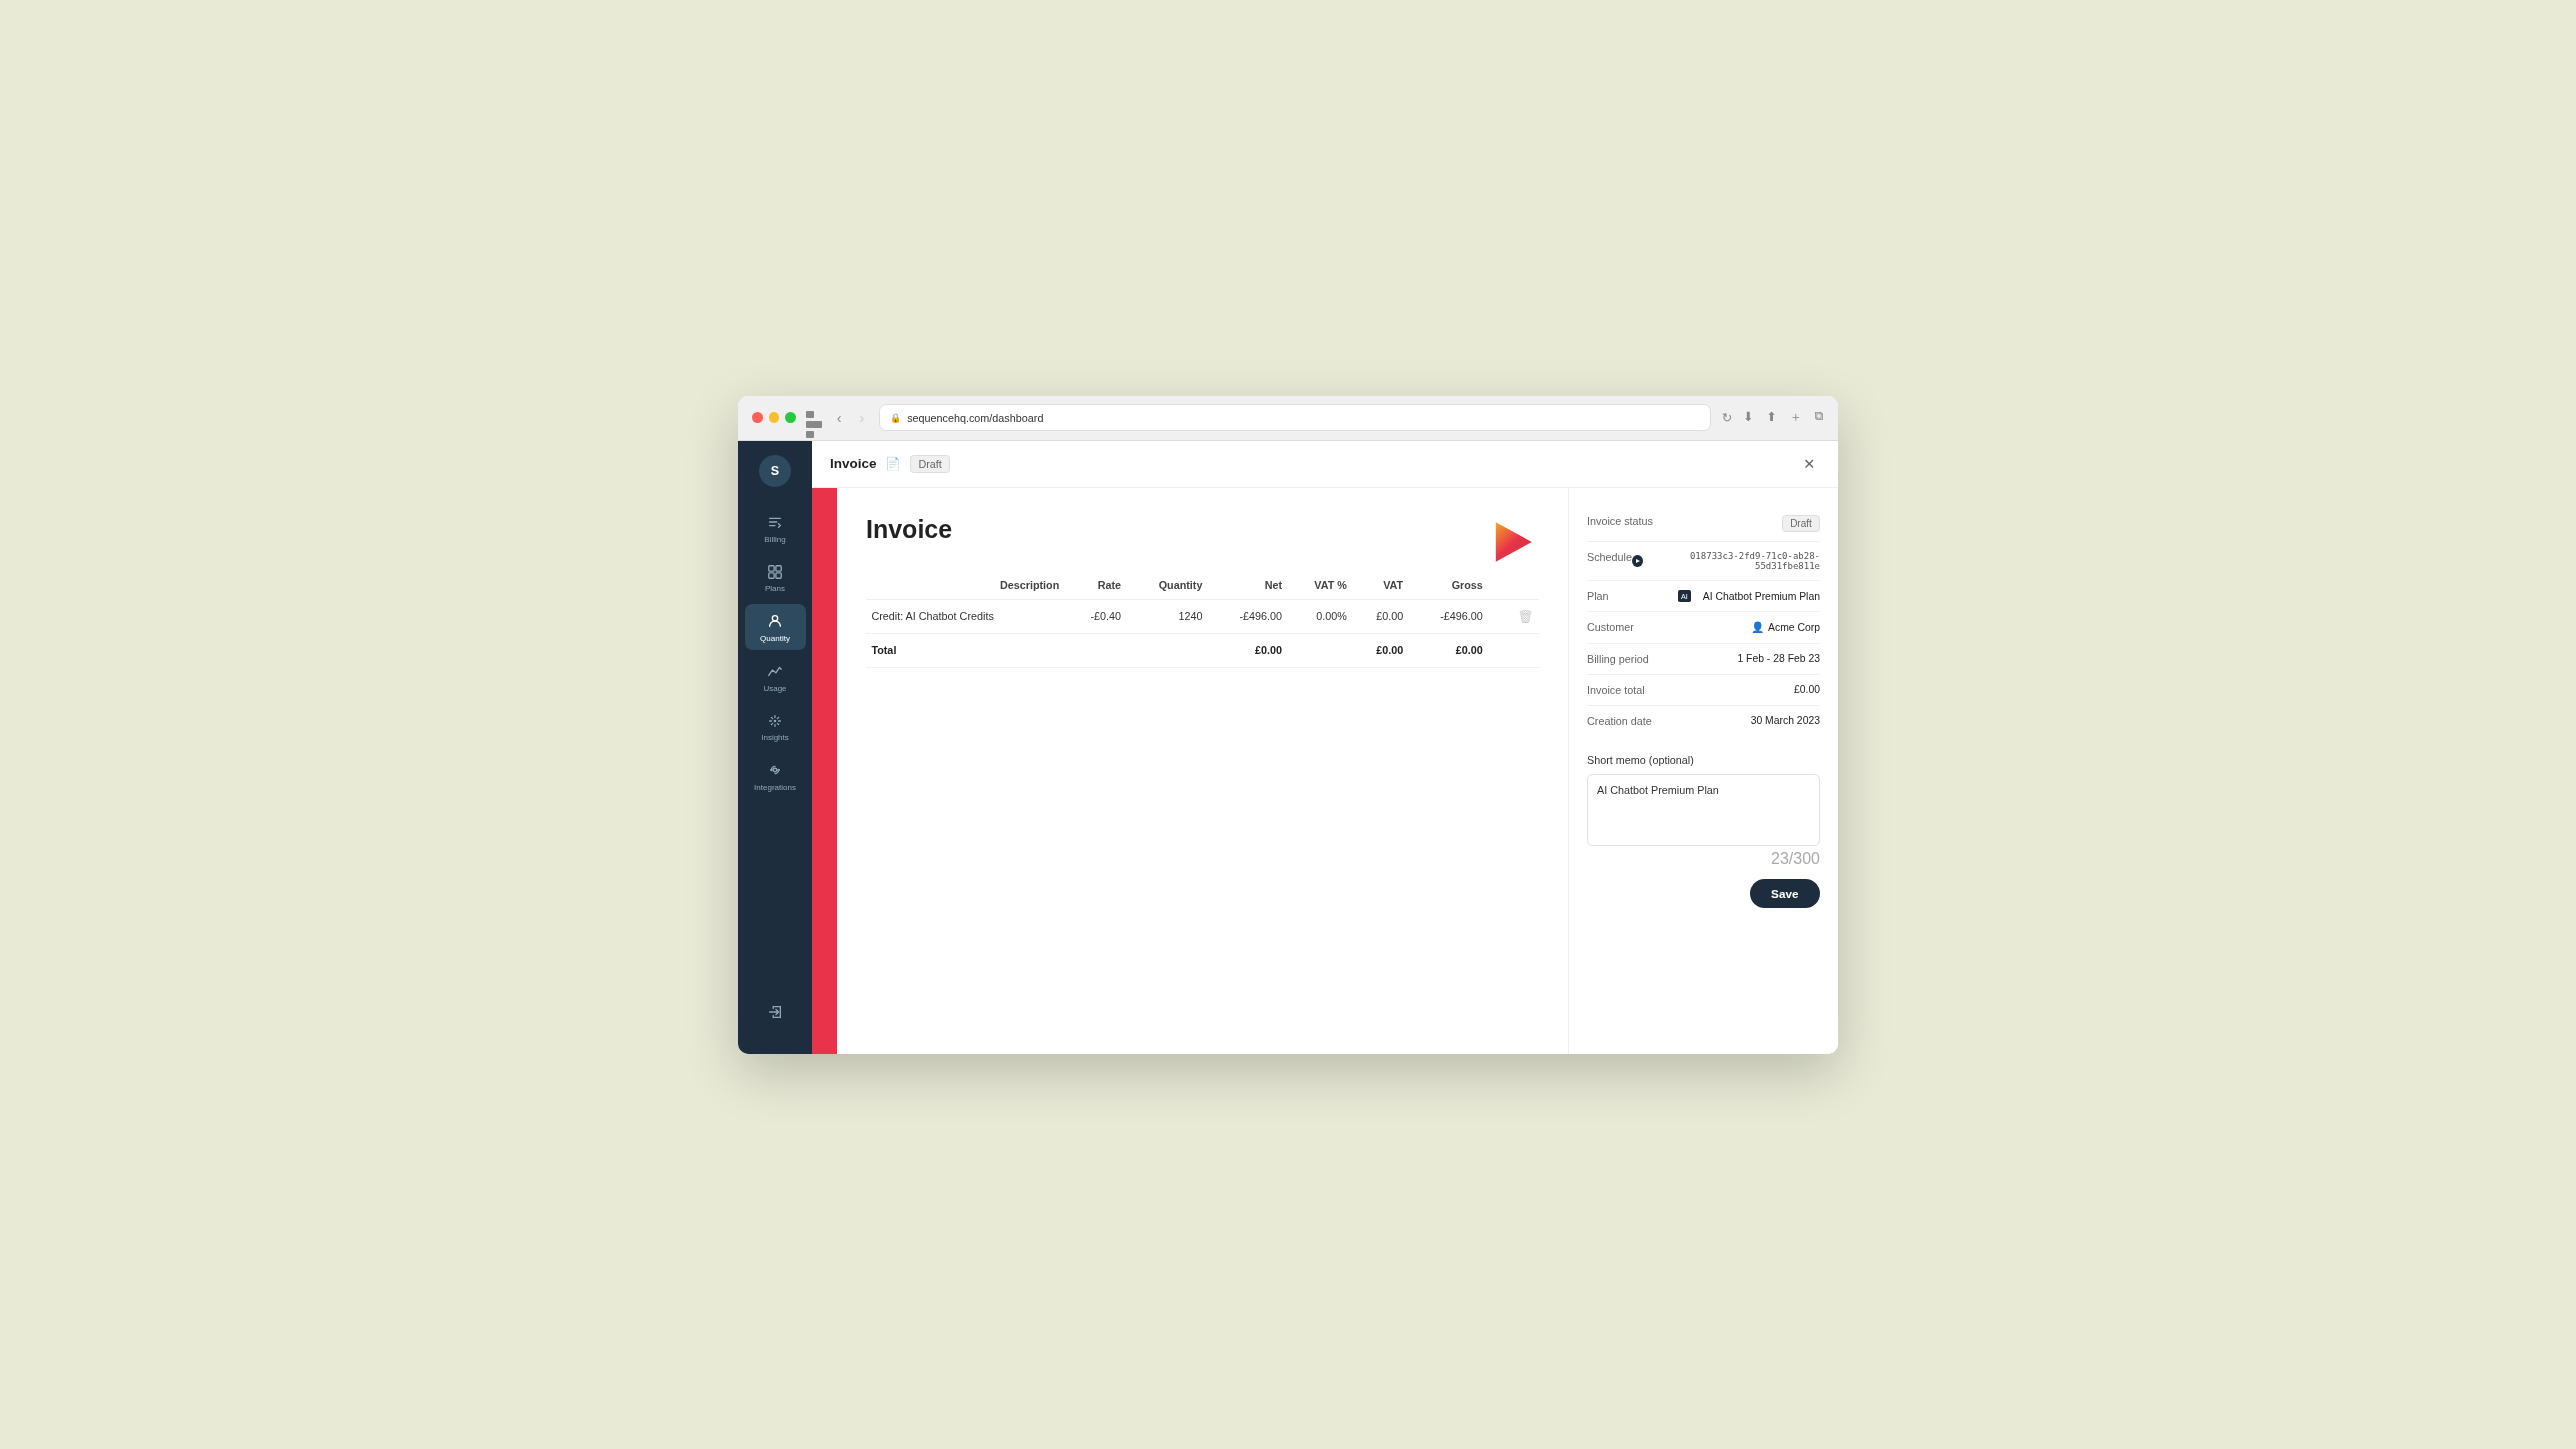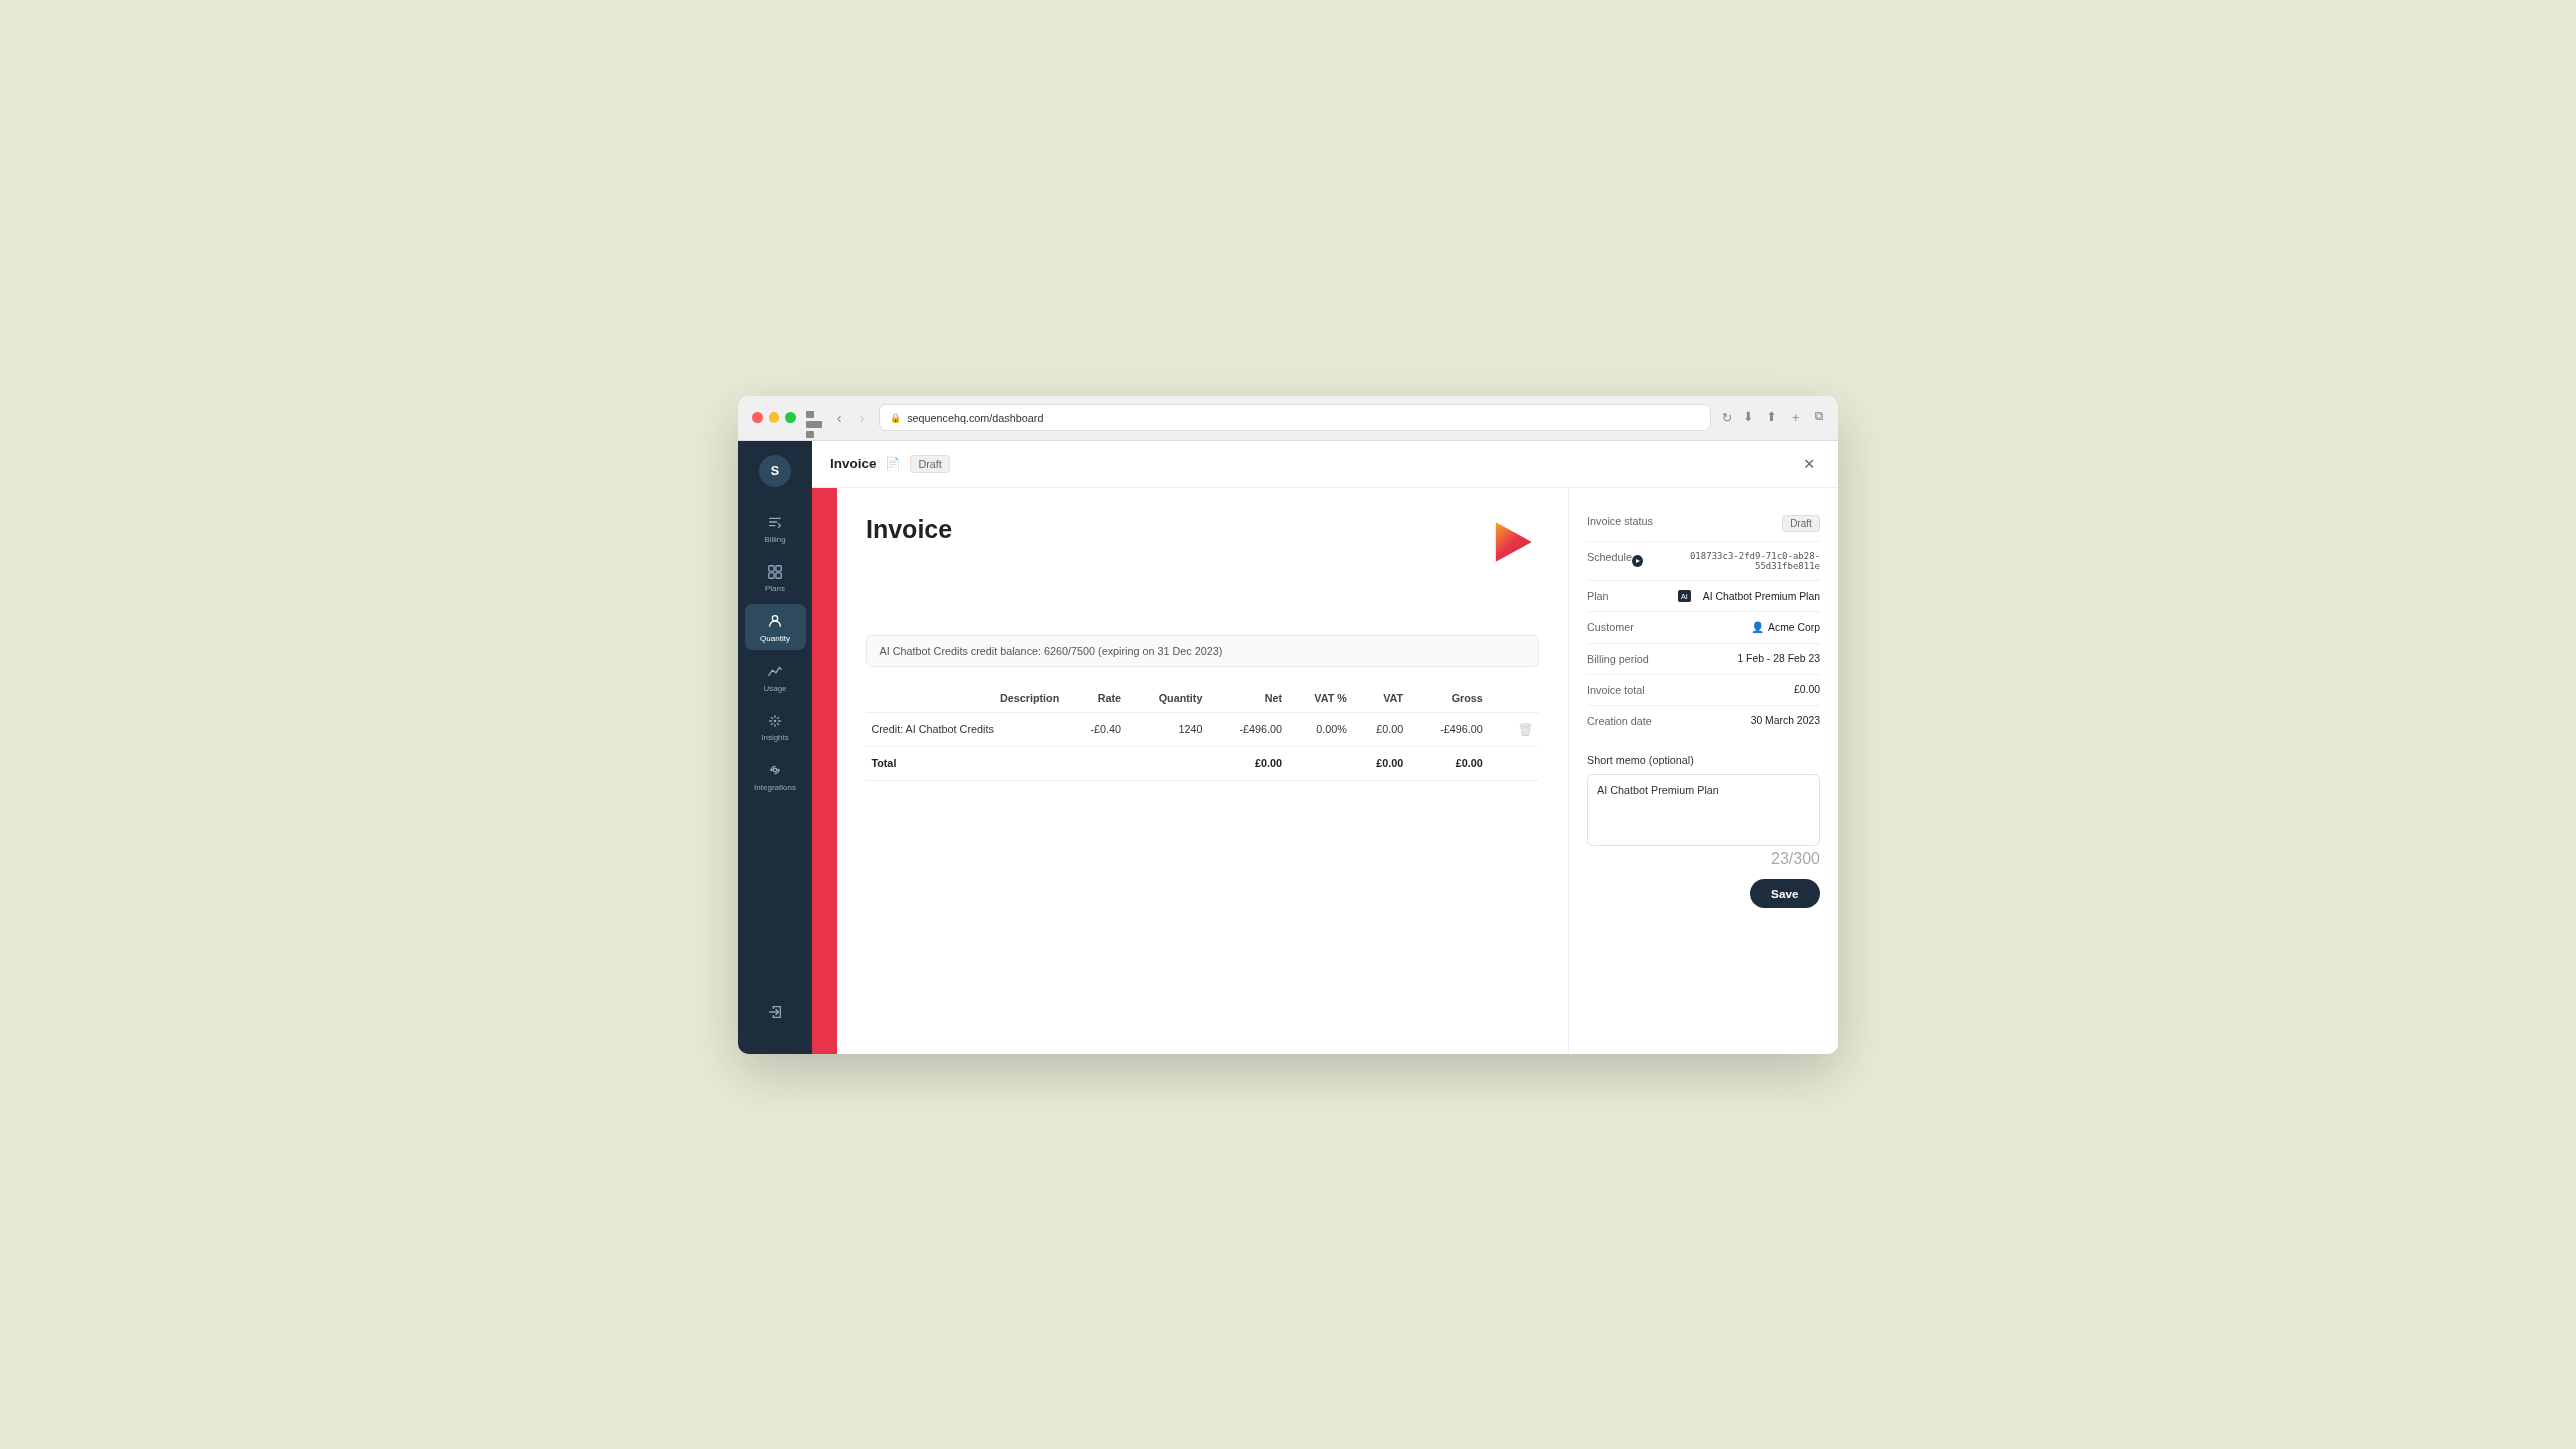--- a/index.html
+++ b/index.html
@@ -555,23 +555,20 @@
                     <linearGradient id="playGrad" x1="12" y1="8" x2="52" y2="52" gradientUnits="userSpaceOnUse">
                       <stop offset="0%" stop-color="#f5a623"></stop>
                       <stop offset="50%" stop-color="#e8334a"></stop>
                       <stop offset="100%" stop-color="#c0392b"></stop>
                     </linearGradient>
                   </defs>
                 </svg>
               </div>
             </div>
 
-            <div class="credit-notice">
-              <span>AI Chatbot Credits credit balance: 6260/7500 (expiring on 31 Dec 2023)</span>
-            </div>
 
             <table class="invoice-table">
               <thead>
                 <tr>
                   <th>Description</th>
                   <th>Rate</th>
                   <th>Quantity</th>
                   <th>Net</th>
                   <th>VAT %</th>
                   <th>VAT</th>

